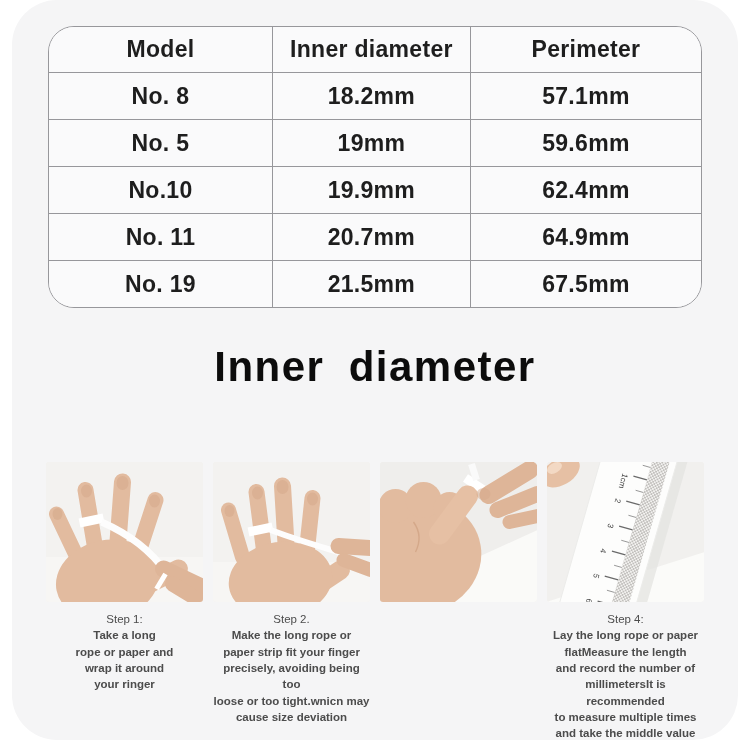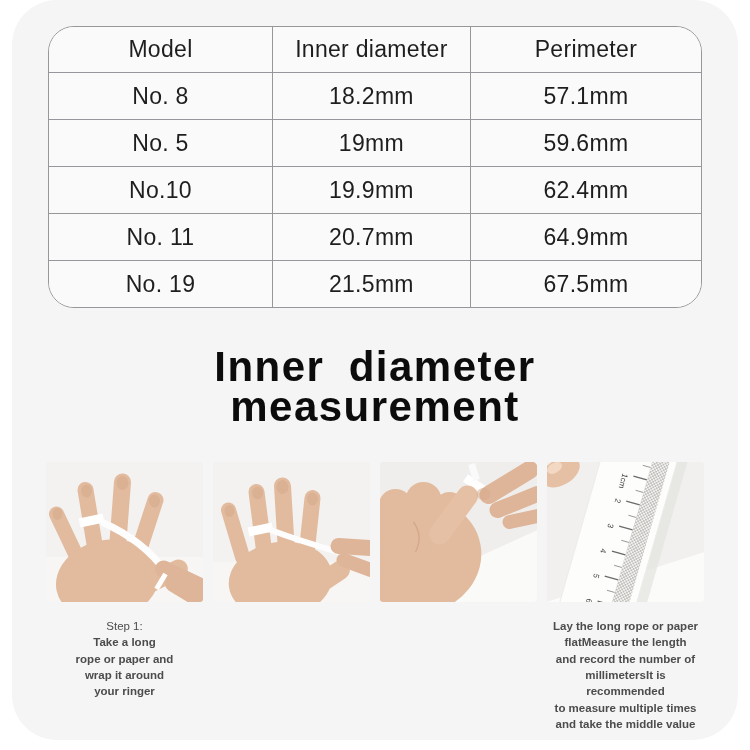--- a/index.html
+++ b/index.html
@@ -9,34 +9,34 @@
   .wash { position:absolute; left:12px; right:12px; top:0; bottom:10px;
     background:#f5f5f6; border-radius:45px; }
 
   
   .size-table-wrap { position:absolute; left:48px; top:26px; width:654px; height:282px;
     border:1px solid #97979b; border-radius:26px; overflow:hidden; background:#fafafb; z-index:2; }
   .size-table { width:calc(100% + 2px); height:calc(100% + 2px); margin:-1px;
     border-collapse:collapse; table-layout:fixed; }
   .size-table col.c1 { width:34.3%; } .size-table col.c2 { width:30.3%; } .size-table col.c3 { width:35.4%; }
   .size-table th, .size-table td { border:1px solid #97979b; text-align:center; vertical-align:middle;
-    font-size:23px; font-weight:400; color:#1e1e1e; letter-spacing:0.3px; background:#fafafb; }
+    font-size:23px; font-weight:700; color:#1e1e1e; letter-spacing:0.3px; background:#fafafb; }
   .size-table thead tr { height:46px; }
 
   
   .title { position:absolute; top:347px; left:0; width:100%; text-align:center; z-index:2;
     font-size:42px; line-height:40px; font-weight:bold; color:#0c0c0c;
     letter-spacing:1.5px; word-spacing:11px; }
 
   
   .steps { position:absolute; left:46px; top:462px; width:658px; display:flex; gap:10px; z-index:2; }
   .step { flex:1; display:flex; flex-direction:column; min-width:0; }
   .photo { height:140px; border-radius:3px; overflow:hidden; background:#f2f1ef; }
   .photo svg { display:block; width:100%; height:100%; }
-  .caption { margin-top:16px; text-align:center; font-size:11.5px; line-height:1.42; color:#4c4c4c; }
+  .caption { margin-top:9px; text-align:center; font-size:11.5px; line-height:1.42; color:#4c4c4c; }
   .cap-text { white-space:pre-line;font-weight:bold; }
 </style>
 </head>
 <body>
 
 <div class="canvas">
   <div class="wash"></div>
 
   <div class="size-table-wrap">
     <table class="size-table">
@@ -77,21 +77,20 @@
           <td>No. 19</td>
           <td>21.5mm</td>
           <td>67.5mm</td>
         </tr>
       </tbody>
     </table>
   </div>
 
   <div class="title">
     <span>Inner diameter</span><br>
-    <span>measurement</span>
   </div>
 
   <div class="steps">
 
     <div class="step">
       <div class="photo">
         <svg viewBox="0 0 158 140" preserveAspectRatio="xMidYMid slice">
           <rect width="158" height="140" fill="#f3f2f0"></rect>
           <rect y="95" width="158" height="45" fill="#f7f6f4"></rect>
           <g stroke="#e2bb9f" stroke-linecap="round" fill="none">
@@ -145,20 +144,28 @@
             <ellipse cx="70" cy="25" rx="6" ry="7"></ellipse>
               <ellipse cx="100" cy="37" rx="5.5" ry="6.5"></ellipse>
           </g>
           <line x1="36" y1="70" x2="60" y2="65" stroke="#ffffff" stroke-width="9"></line>
           <path d="M58 68 C 85 78, 105 84, 126 90" stroke="#fdfdfd" stroke-width="6" fill="none"></path>
           <g stroke="#deb598" stroke-linecap="round" fill="none">
             <line x1="158" y1="86" x2="126" y2="84" stroke-width="16"></line>
             <line x1="158" y1="108" x2="131" y2="98" stroke-width="14"></line>
           </g>
         </svg>
+      </div>
+      <div class="caption">
+        <div class="cap-label">Step 2.</div>
+        <div class="cap-text">Make the long rope or
+paper strip fit your finger
+precisely, avoiding being too
+loose or too tight.wnicn may
+cause size deviation</div>
       </div>
     </div>
 
     <div class="step">
       <div class="photo">
         <svg viewBox="0 0 158 140" preserveAspectRatio="xMidYMid slice">
           <rect width="158" height="140" fill="#efeeec"></rect>
           <polygon points="0,140 158,68 158,140" fill="#fafaf8"></polygon>
           <line x1="86" y1="16" x2="104" y2="28" stroke="#ffffff" stroke-width="9"></line>
           <line x1="92" y1="2" x2="97" y2="18" stroke="#fafafa" stroke-width="7"></line>
@@ -221,20 +228,21 @@
               <text x="66" y="121" transform="rotate(90 66 118)">5</text>
               <text x="66" y="147" transform="rotate(90 66 144)">6</text>
               <text x="66" y="173" transform="rotate(90 66 170)">7</text>
             </g>
           </g>
           <ellipse cx="14" cy="10" rx="21" ry="13" fill="#e6c0a4" transform="rotate(-30 14 10)"></ellipse>
           <ellipse cx="8" cy="6" rx="8" ry="5" fill="#f3d9c4" transform="rotate(-30 8 6)"></ellipse>
         </svg>
       </div>
       <div class="caption">
+        <div class="cap-label">Step 4:</div>
         <div class="cap-text">Lay the long rope or paper
 flatMeasure the length
 and record the number of
 millimetersIt is recommended
 to measure multiple times
 and take the middle value</div>
       </div>
     </div>
 
   </div>

